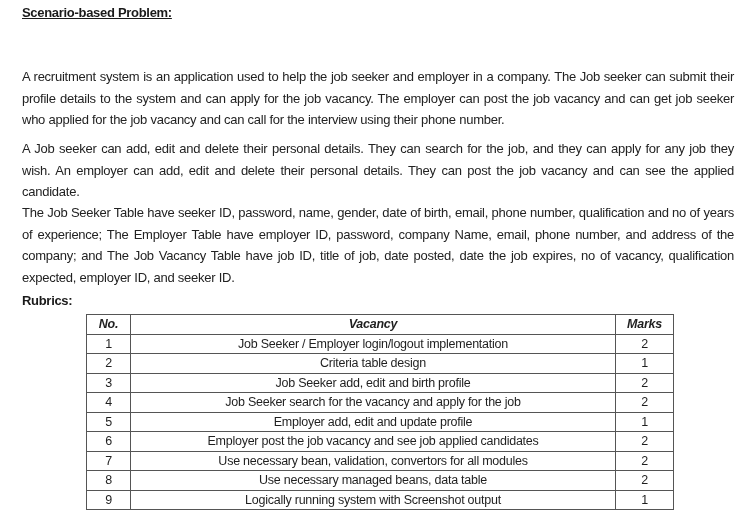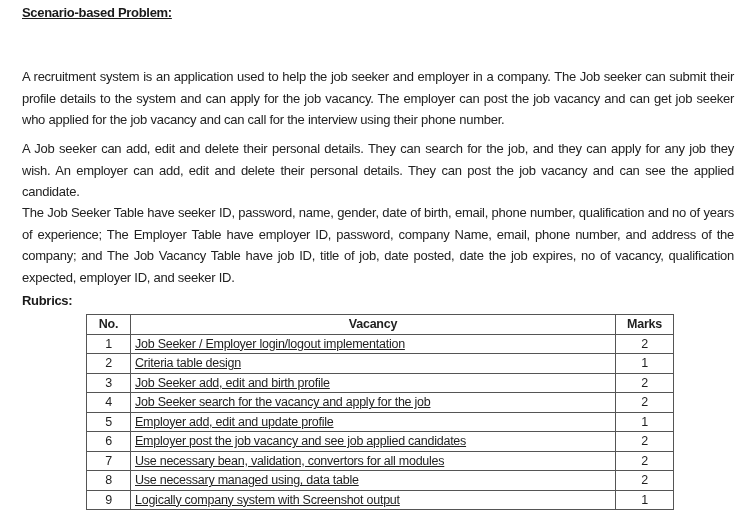--- a/index.html
+++ b/index.html
@@ -22,25 +22,25 @@
   #p3 { top: 202px; }
   #h2 { top: 293px; }
   table.rubric {
     position: absolute; left: 86px; top: 314px; width: 588px;
     border-collapse: collapse; font-size: 12.5px; letter-spacing: -0.25px;
     border: 1.5px solid #555;
   }
   table.rubric th, table.rubric td {
     border: 1px solid #555; height: 18.5px; padding: 0 4px; line-height: 18px;
   }
-  table.rubric th { font-weight: bold; text-align: center; }
+  table.rubric th { font-weight: bold; text-align: center; font-style: italic; }
   col.c-no { width: 44px; }
   col.c-marks { width: 58px; }
   td.no, td.marks { text-align: center; }
-  td.crit { text-align: left; text-decoration: underline; }
+  td.crit { text-align: center; }
 </style>
 </head>
 <body>
 
 <div class="heading" id="h1">Scenario-based Problem:</div>
 <p class="para" id="p1">A recruitment system is an application used to help the job seeker and employer in a company. The Job seeker can submit their profile details to the system and can apply for the job vacancy. The employer can post the job vacancy and can get job seeker who applied for the job vacancy and can call for the interview using their phone number.</p>
 <p class="para" id="p2">A Job seeker can add, edit and delete their personal details. They can search for the job, and they can apply for any job they wish. An employer can add, edit and delete their personal details. They can post the job vacancy and can see the applied candidate.</p>
 <p class="para" id="p3">The Job Seeker Table have seeker ID, password, name, gender, date of birth, email, phone number, qualification and no of years of experience; The Employer Table have employer ID, password, company Name, email, phone number, and address of the company; and The Job Vacancy Table have job ID, title of job, date posted, date the job expires, no of vacancy, qualification expected, employer ID, and seeker ID.</p>
 <div class="heading" id="h2">Rubrics:</div>
 
@@ -88,22 +88,22 @@
         <td class="crit">Employer post the job vacancy and see job applied candidates</td>
         <td class="marks">2</td>
       </tr>
       <tr>
         <td class="no">7</td>
         <td class="crit">Use necessary bean, validation, convertors for all modules</td>
         <td class="marks">2</td>
       </tr>
       <tr>
         <td class="no">8</td>
-        <td class="crit">Use necessary managed using, data table</td>
+        <td class="crit">Use necessary managed beans, data table</td>
         <td class="marks">2</td>
       </tr>
       <tr>
         <td class="no">9</td>
-        <td class="crit">Logically company system with Screenshot output</td>
+        <td class="crit">Logically running system with Screenshot output</td>
         <td class="marks">1</td>
       </tr>
     </tbody>
 </table>
 
 </body></html>

